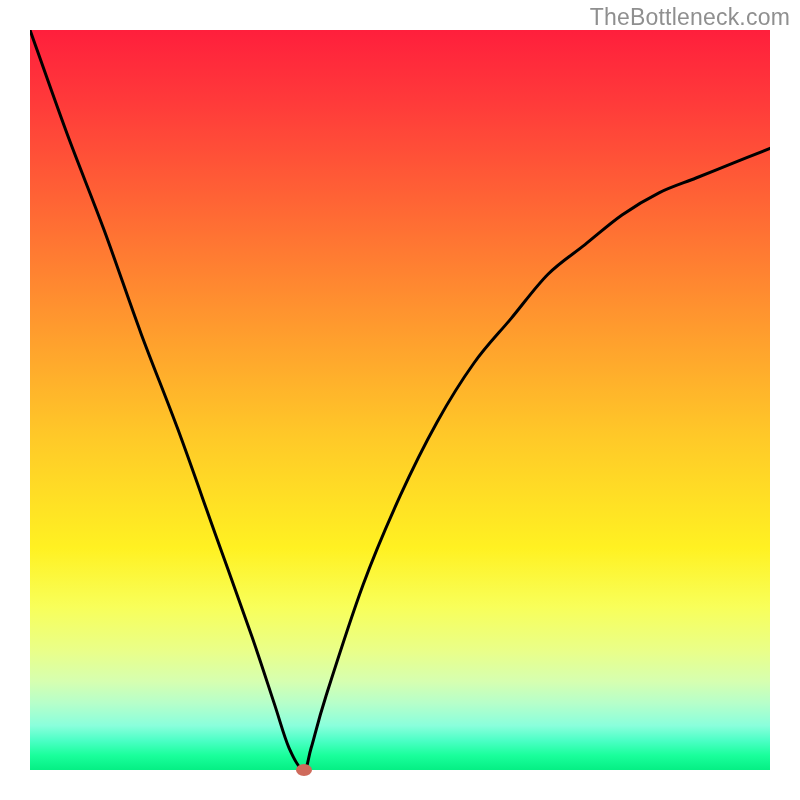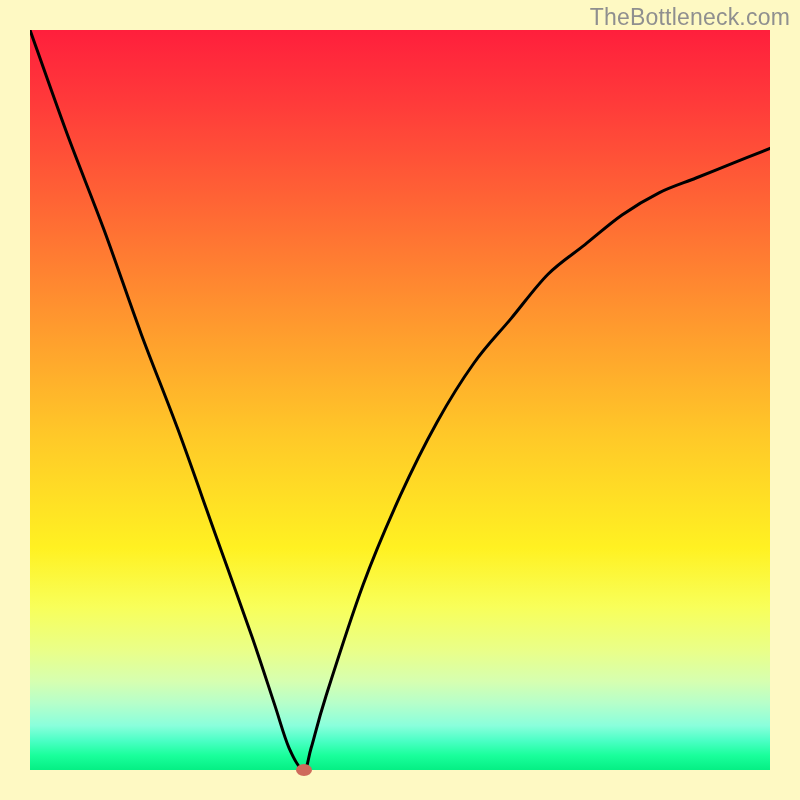--- a/index.html
+++ b/index.html
@@ -8,21 +8,21 @@
     width: 800px;
     height: 800px;
     overflow: hidden;
     background: #000;
     font-family: Arial, Helvetica, sans-serif;
   }
   .frame {
     position: relative;
     width: 800px;
     height: 800px;
-    background: #fef9c3;
+    background: #ffffff;
   }
   .plot {
     position: absolute;
     left: 30px;
     top: 30px;
     width: 740px;
     height: 740px;
     background: linear-gradient(to bottom,
       #ff1f3c 0%,
       #ff3b3a 10%,

